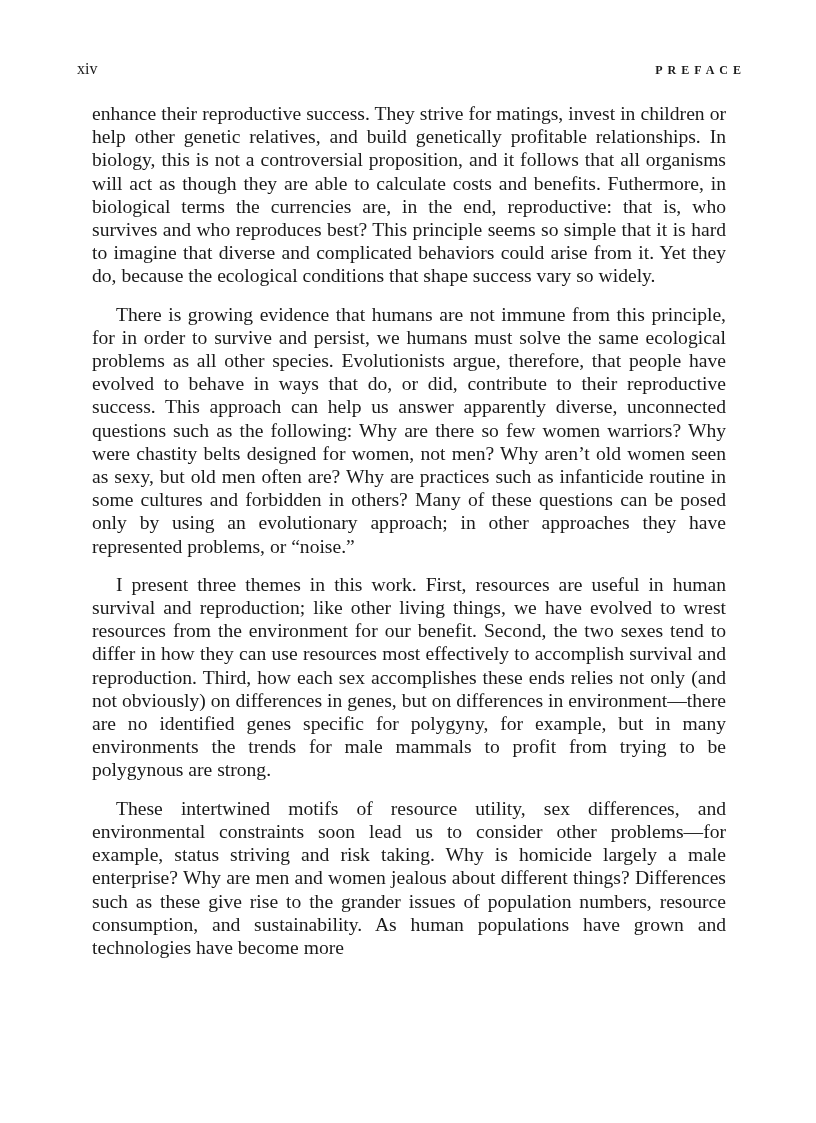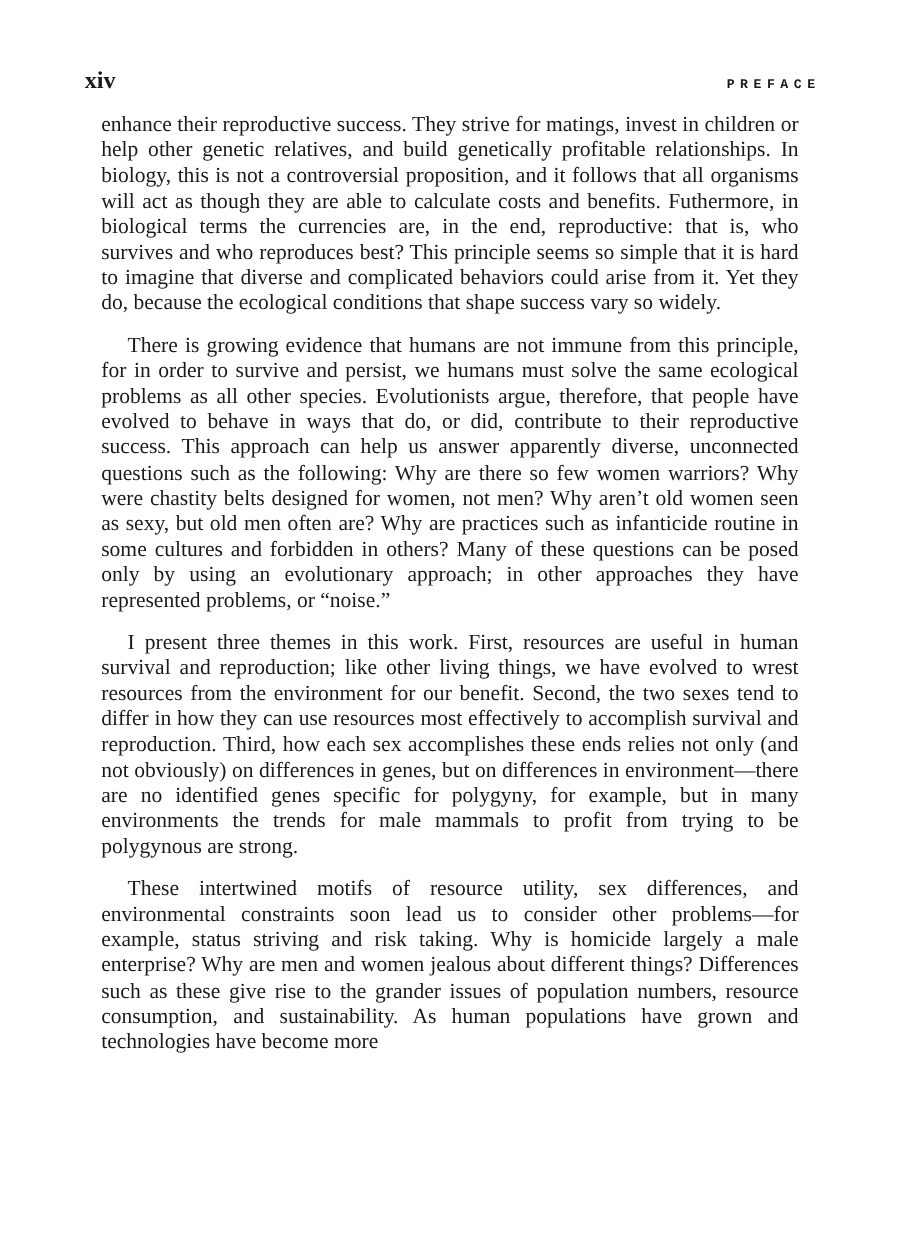--- a/index.html
+++ b/index.html
@@ -1,20 +1,20 @@
 <!DOCTYPE html>
 <html><head>
 <meta charset="utf-8">
 <style>
   html, body { margin:0; padding:0; background:#ffffff; }
   body { width:816px; height:1123px; position:relative; overflow:hidden; }
   .page { position:absolute; left:77px; top:60px; width:664px; color:#1a1a1a; }
   .running-head { display:flex; justify-content:space-between; align-items:baseline; height:26px; margin-bottom:16px; }
-  .folio { font-family:"Liberation Serif", serif; font-weight:bold; font-size:22px; }
-  .section-title { font-family:Liberation Mono, monospace; font-weight:bold; font-size:12px; letter-spacing:5px; margin-right:-5px; }
+  .folio { font-family:"Liberation Serif", serif; font-weight:normal; font-size:16px; }
+  .section-title { font-family:Liberation Serif, serif; font-weight:bold; font-size:12px; letter-spacing:5px; margin-right:-5px; }
   .body-text { font-family:"Liberation Serif", serif; font-size:19.6px; line-height:23.2px; text-align:justify; hyphens:manual; }
   .body-text p { margin:15px; }
   .body-text p.indent { text-indent:24px; }
 </style>
 </head>
 <body>
 
 <div class="page">
   <div class="running-head">
     <span class="folio">xiv</span>

